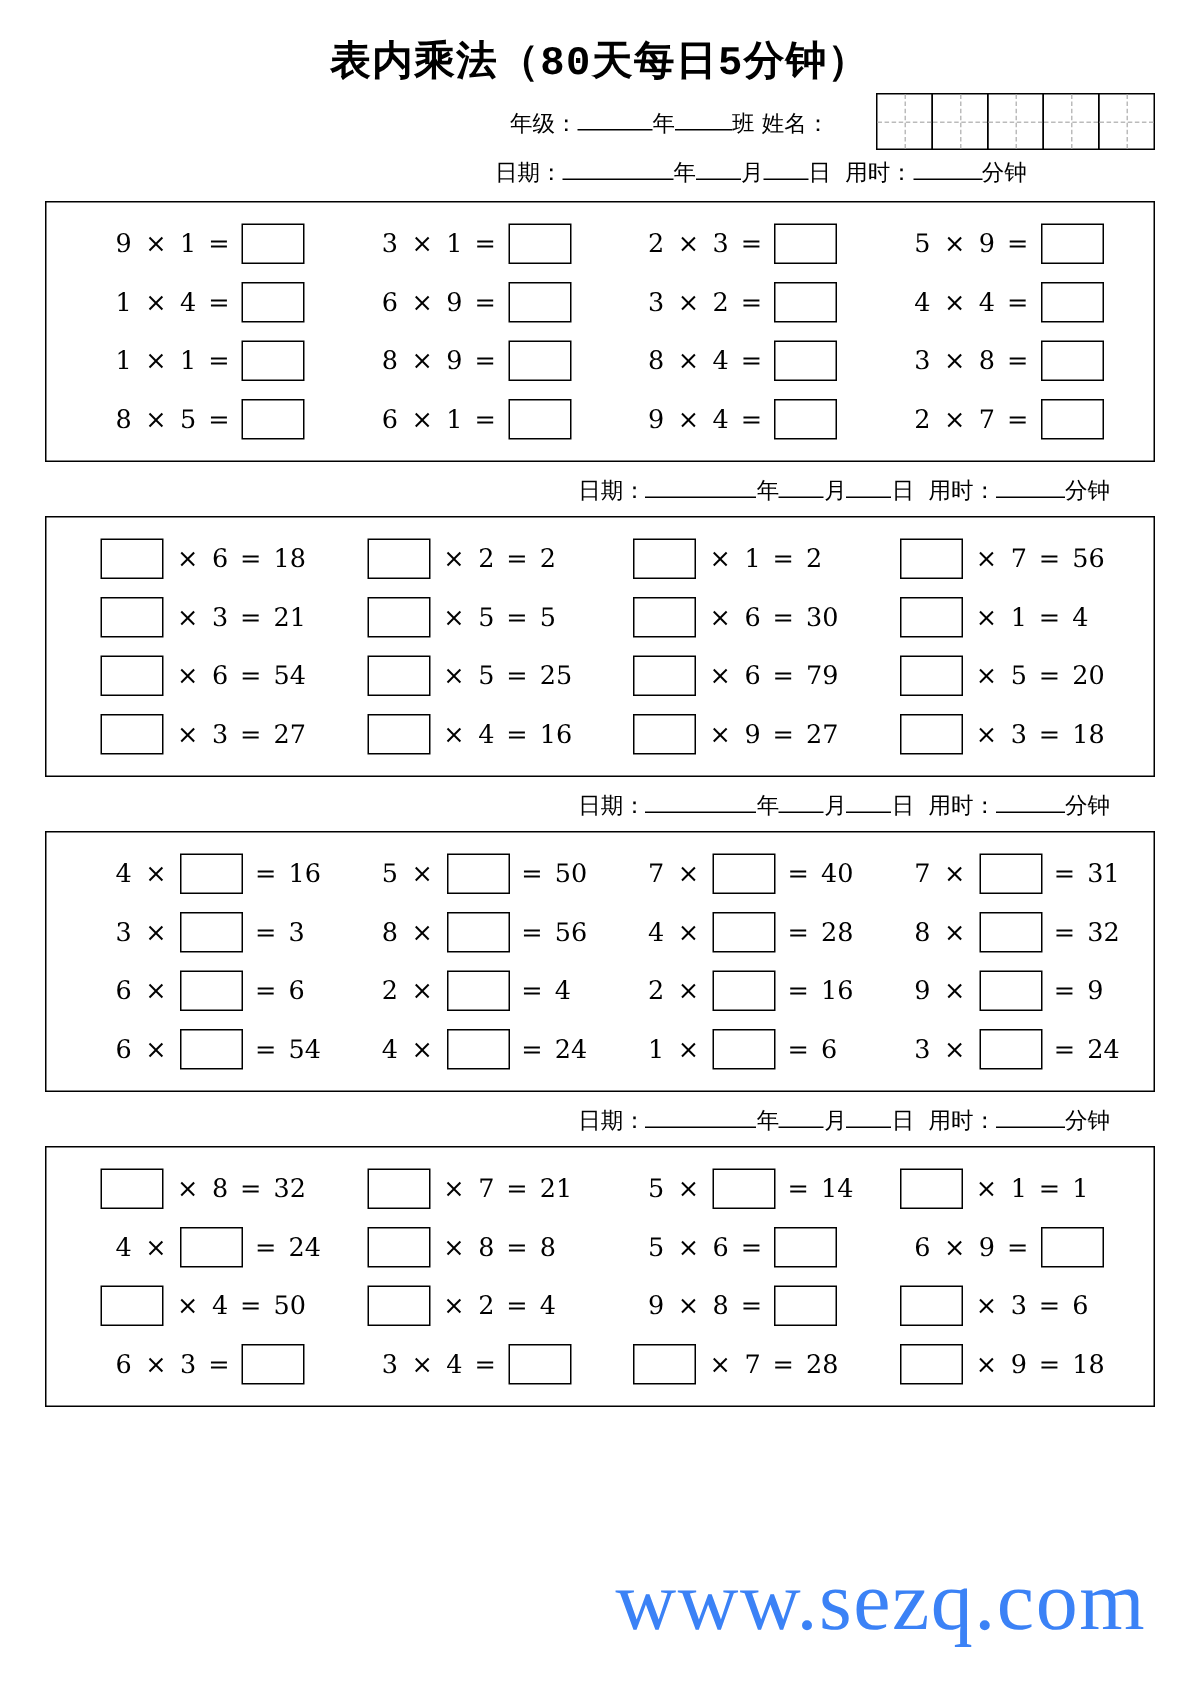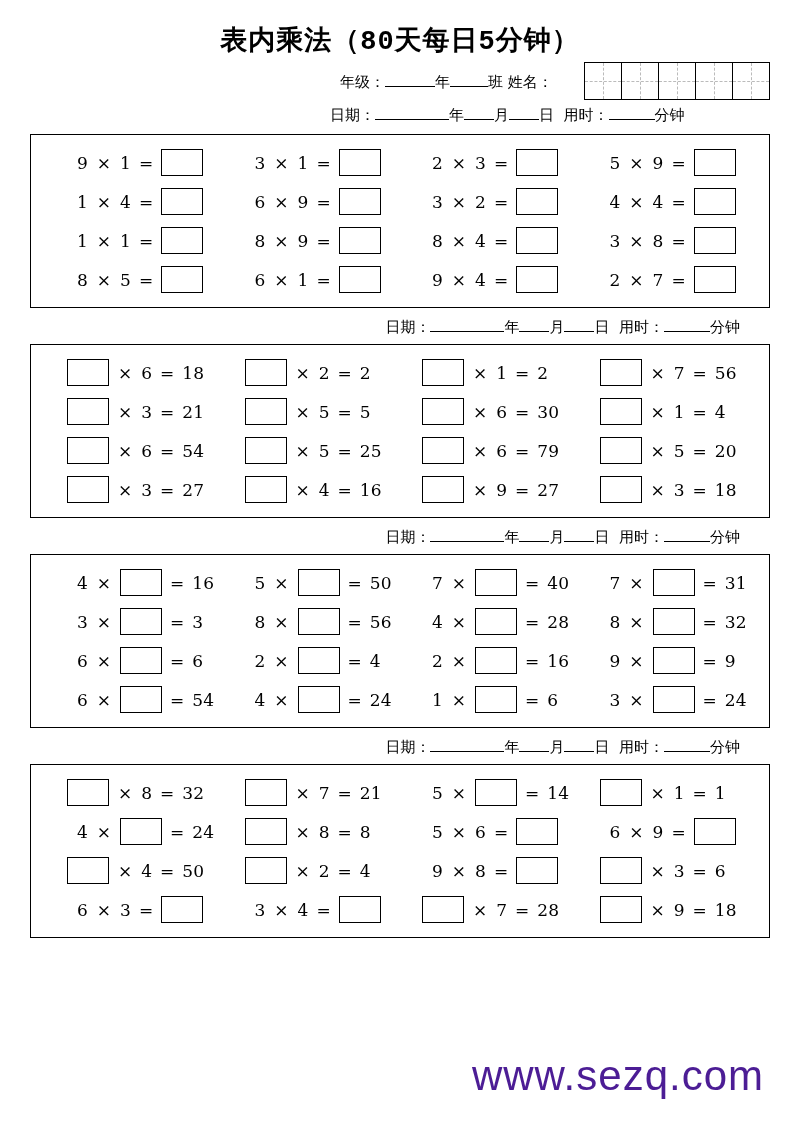--- a/index.html
+++ b/index.html
@@ -131,23 +131,23 @@
     vertical-align: middle;
   }
   
   .c-left   { justify-content: flex-start; padding-left: 28px; }
   .c-left2  { justify-content: flex-start; padding-left: 18px; }
   
   .watermark {
     position: absolute;
     right: 36px;
     bottom: 32px;
-    font-family: Liberation Sans, sans-serif;
-    font-size: 42px;
-    color: #4c1d95;
+    font-family: Liberation Serif, serif;
+    font-size: 56px;
+    color: #3b82f6;
     letter-spacing: 1px;
   }
 </style>
 </head>
 <body>
 
 <div class="page">
 
   <div class="title">表内乘法（80天每日5分钟）</div>
 

